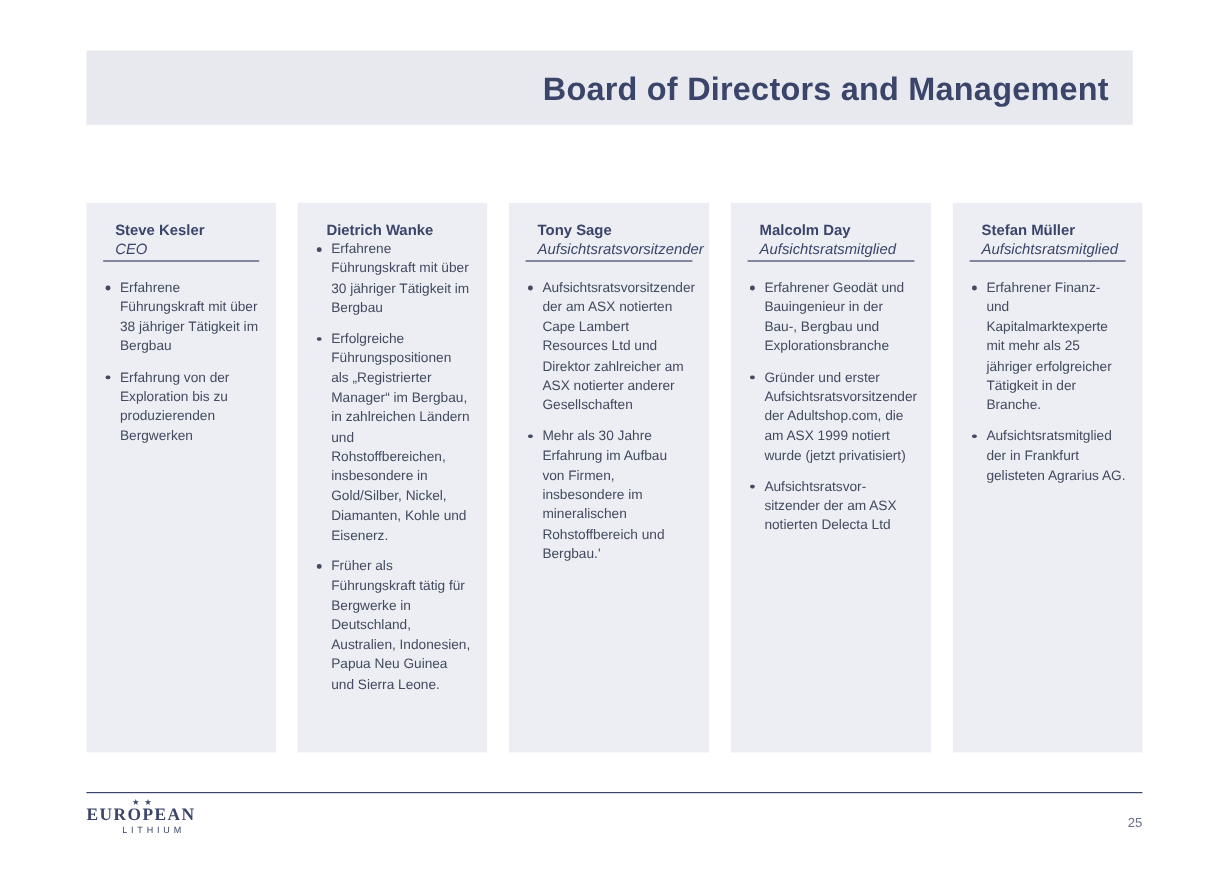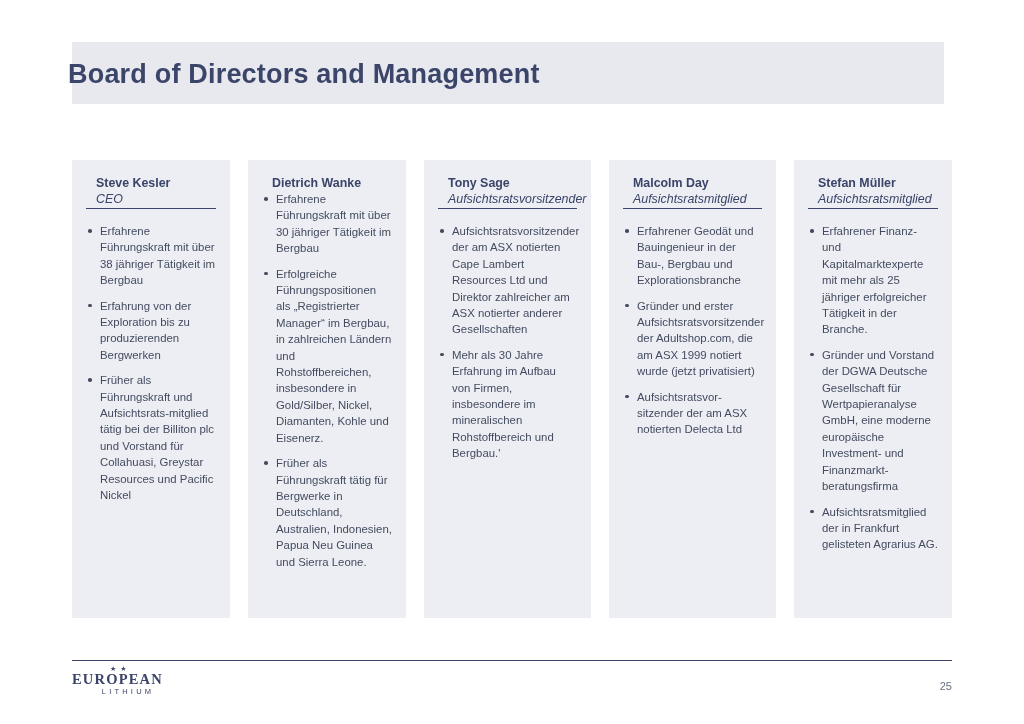--- a/index.html
+++ b/index.html
@@ -24,33 +24,34 @@
   .title-band {
     position: absolute;
     left: 72px;
     top: 42px;
     width: 872px;
     height: 62px;
     background: #e7e9ef;
   }
   .title-text {
     position: absolute;
-    left: 68px;
+    left: 84px;
     top: 54px;
     width: 840px;
     font-size: 27px;
     font-weight: bold;
     color: #3b4469;
     letter-spacing: 0.2px;
     line-height: 40px;
+    text-align: right;
   }
   .columns {
     position: absolute;
     left: 72px;
-    top: 160px;
+    top: 169px;
     width: 880px;
     height: 458px;
     display: flex;
     gap: 18px;
   }
   .col {
     background: #eceef3;
     width: 167px;
     height: 458px;
     box-sizing: border-box;
@@ -150,21 +151,20 @@
   <div class="title-text">Board of Directors and Management</div>
 
   <div class="columns">
 
     <div class="col">
       <div class="col-name">Steve Kesler</div>
       <div class="col-role">CEO</div>
       <ul class="bullets">
         <li>Erfahrene Führungskraft mit über 38 jähriger Tätigkeit im Bergbau</li>
         <li>Erfahrung von der Exploration bis zu produzierenden Bergwerken</li>
-        <li>Früher als Führungskraft und Aufsichtsrats-mitglied tätig bei der Billiton plc und Vorstand für  Collahuasi, Greystar Resources und Pacific Nickel</li>
       </ul>
     </div>
 
     <div class="col">
       <div class="col-name">Dietrich Wanke</div>
       <ul class="bullets">
         <li>Erfahrene Führungskraft mit über 30 jähriger Tätigkeit im Bergbau</li>
         <li>Erfolgreiche Führungspositionen als „Registrierter Manager“ im Bergbau,  in zahlreichen Ländern und Rohstoffbereichen, insbesondere in Gold/Silber, Nickel, Diamanten, Kohle und Eisenerz.</li>
         <li>Früher als Führungskraft tätig für Bergwerke in Deutschland, Australien, Indonesien, Papua Neu Guinea und Sierra Leone.</li>
       </ul>
@@ -187,21 +187,20 @@
         <li>Gründer und erster Aufsichtsratsvorsitzender der Adultshop.com, die am ASX 1999 notiert wurde (jetzt privatisiert)</li>
         <li>Aufsichtsratsvor-sitzender der am ASX notierten Delecta Ltd</li>
       </ul>
     </div>
 
     <div class="col">
       <div class="col-name">Stefan Müller</div>
       <div class="col-role">Aufsichtsratsmitglied</div>
       <ul class="bullets">
         <li>Erfahrener Finanz- und Kapitalmarktexperte mit mehr als 25 jähriger erfolgreicher Tätigkeit in der Branche.</li>
-        <li>Gründer und Vorstand der DGWA Deutsche Gesellschaft für Wertpapieranalyse GmbH, eine moderne europäische Investment- und Finanzmarkt-beratungsfirma</li>
         <li>Aufsichtsratsmitglied der in Frankfurt gelisteten Agrarius AG.</li>
       </ul>
     </div>
 
   </div>
 
   <div class="footer-rule"></div>
 
   <div class="logo">
     <div class="logo-stars">★ ★</div>

